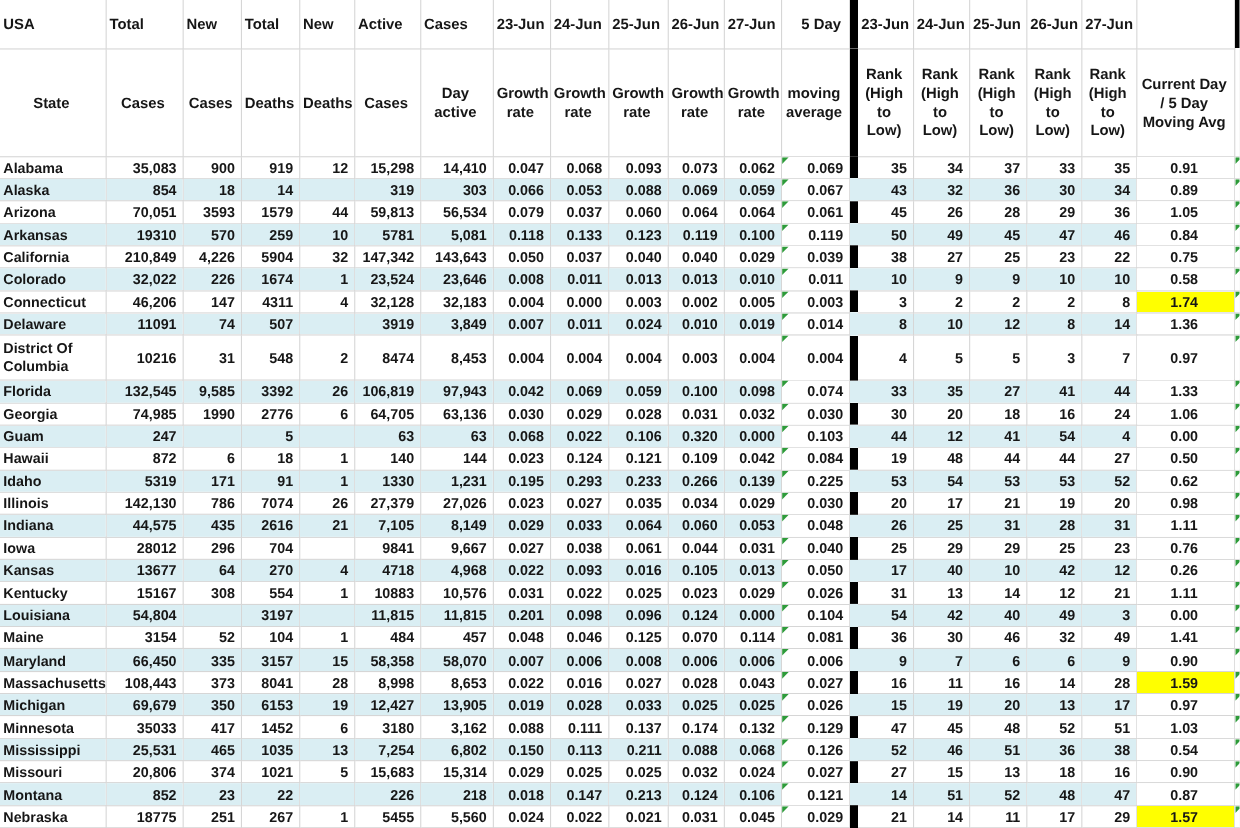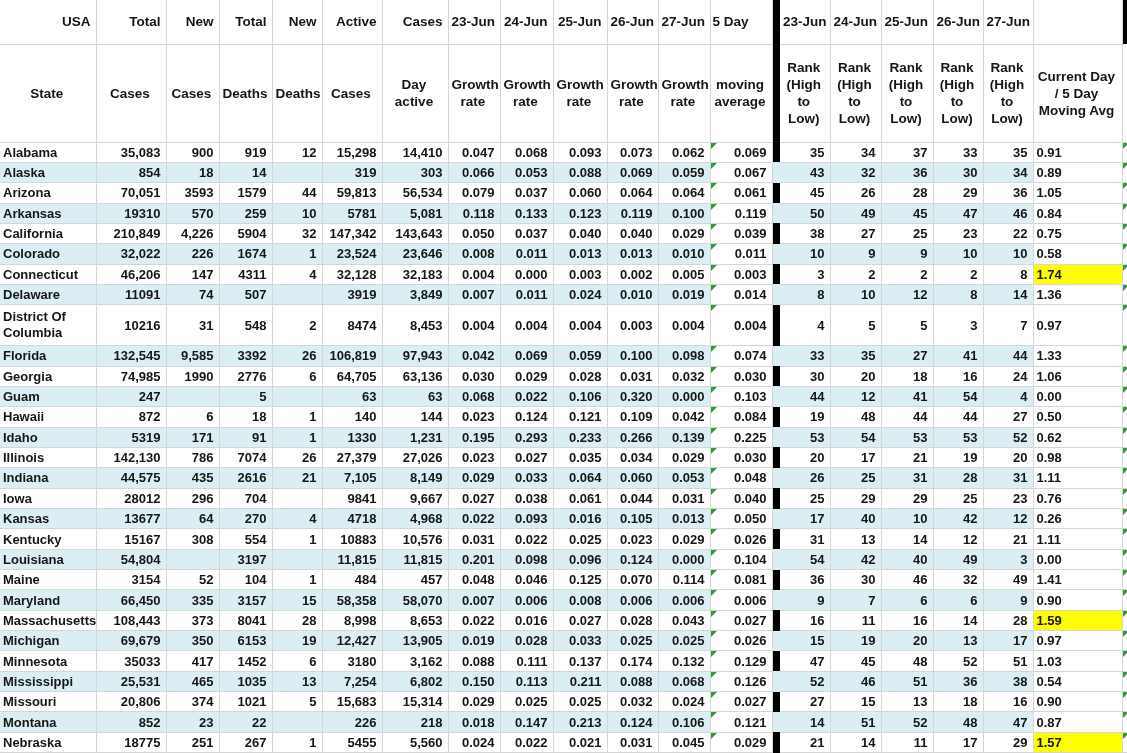--- a/index.html
+++ b/index.html
@@ -19,30 +19,30 @@
     border-bottom: 1px solid #d6d6d6;
     font-weight: 700;
     font-size: 13px;
     color: #161616;
     padding: 0 5px 0 3px;
     overflow: hidden;
     white-space: nowrap;
     position: relative;
     vertical-align: middle;
   }
-  tr.hrow1 td { height: 44px; text-align: right; white-space: nowrap; font-size: 13.5px; }
+  tr.hrow1 td { height: 44px; text-align: left; white-space: nowrap; font-size: 13.5px; }
   tr.hrow2 td { height: 98px; text-align: center; white-space: normal; line-height: 17px; font-size: 13.5px; }
-  tr.hrow1 td.h1-left { text-align: left; padding-left: 2px; }
+  tr.hrow1 td.h1-left { text-align: left; padding-left: 18px; }
   tr.datarow { height: 20.35px; }
   tr.datarow.tall { height: 41px; }
   tr.datarow.tall td.wrapstate { white-space: normal; line-height: 16px; }
   tr.striped td { background: #daeef3; }
   td.align-left { text-align: left; }
   td.align-right { text-align: right; }
-  td.align-center { text-align: left; }
+  td.align-center { text-align: center; }
   td.col-white { background: #ffffff !important; }
   td.hl { background: #ffff00 !important; margin-top: 27px; }
   td.divider-cell { background: #000000; border: none; padding: 0; }
   td.sliver { padding: 0; }
   td.sliver-black { background: #000000; border: none; padding: 0; }
   .tri {
     position: absolute; top: 0; left: 0;
     width: 0; height: 0;
     border-top: 6px solid #2e9b3a;
     border-right: 6px solid transparent;

